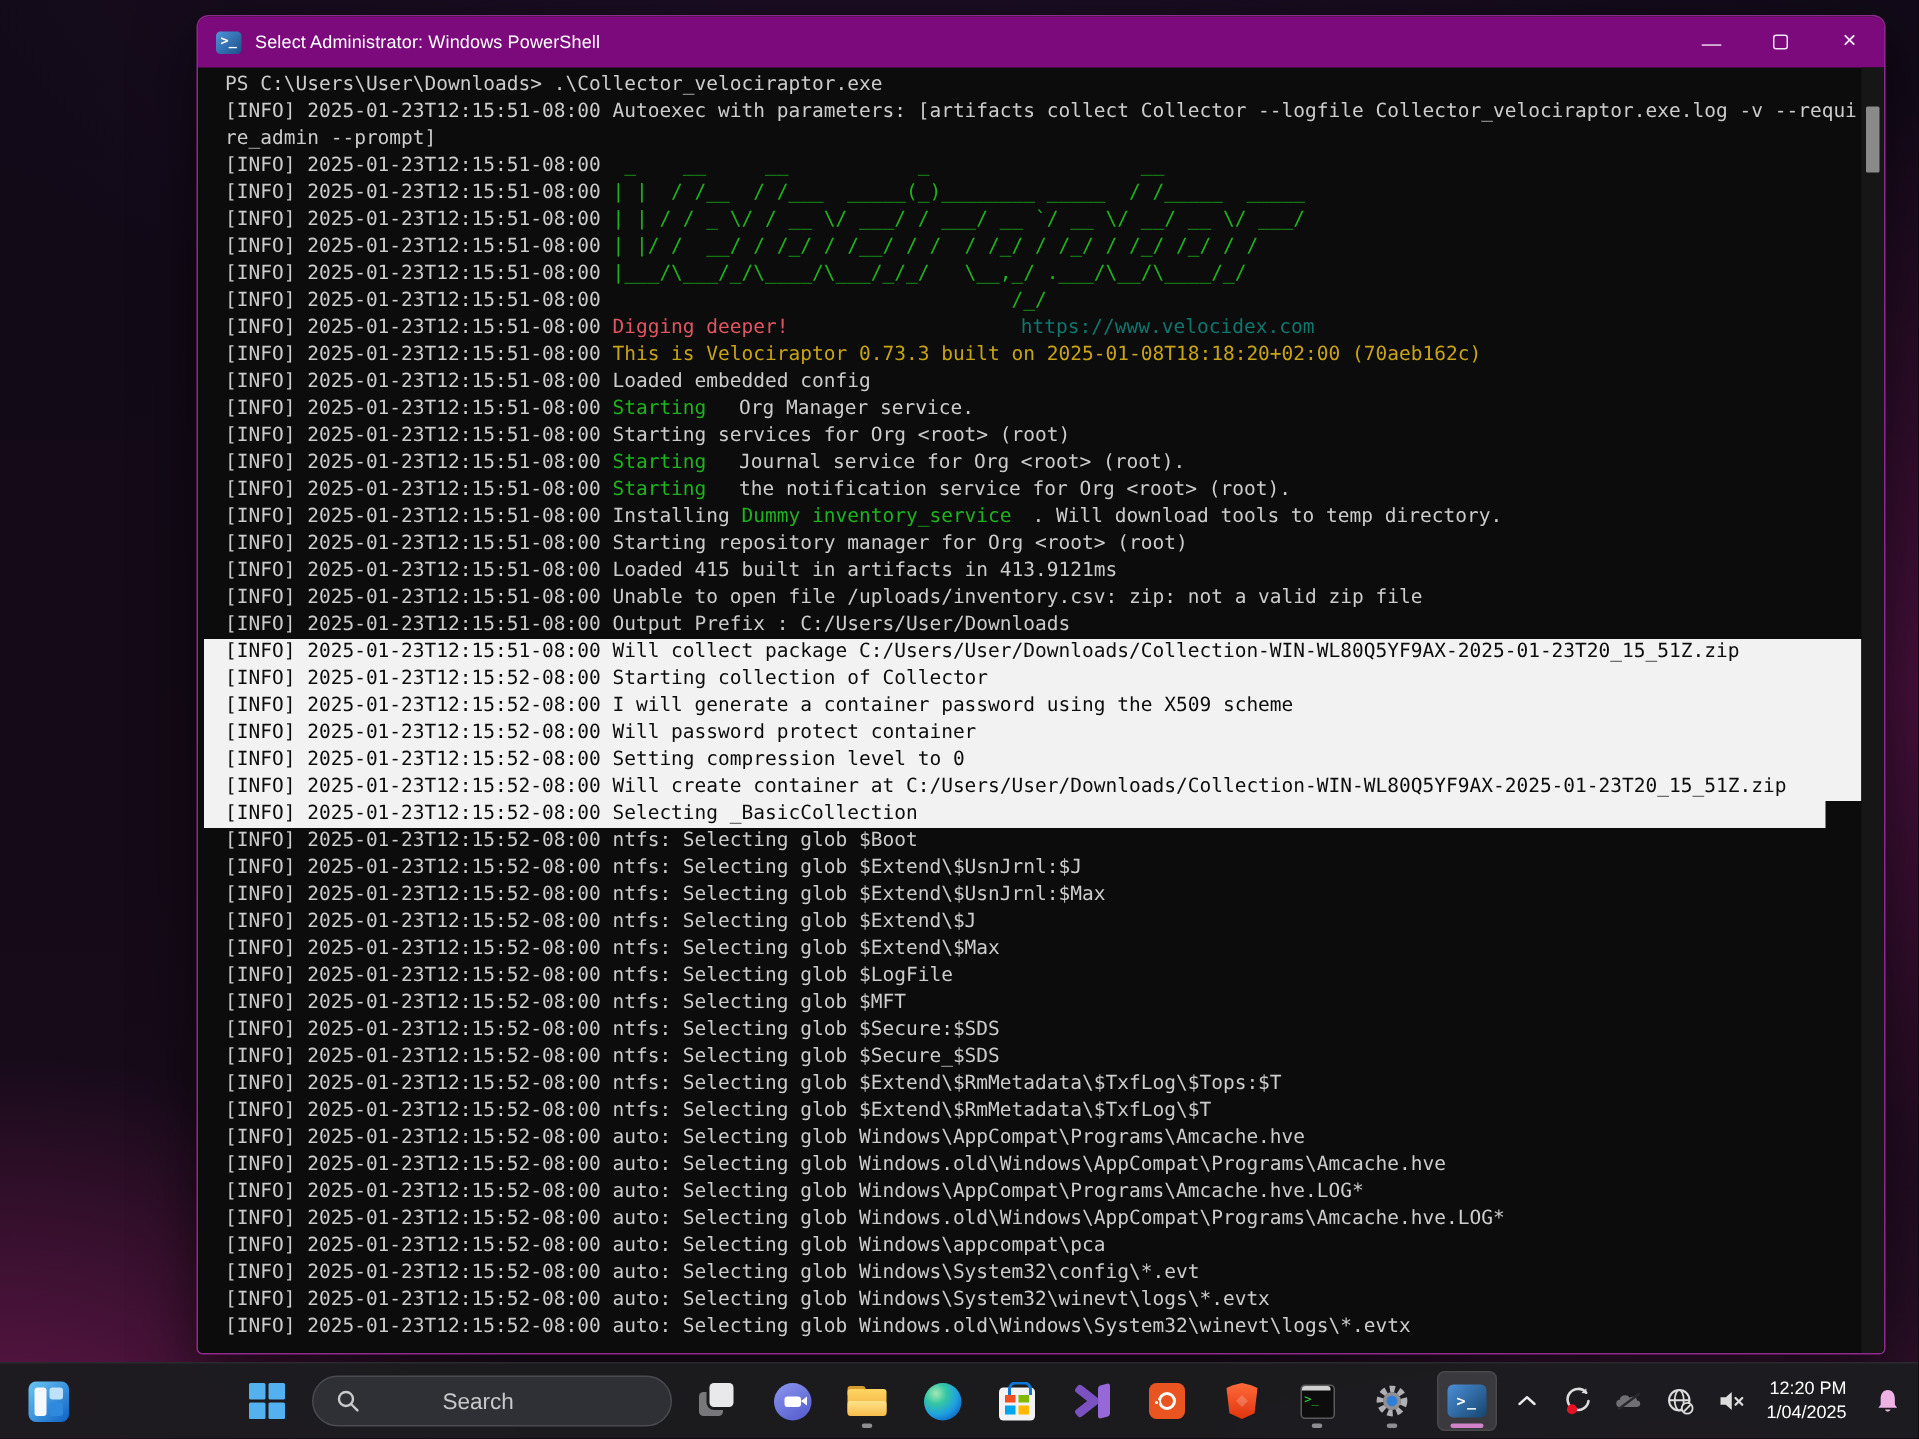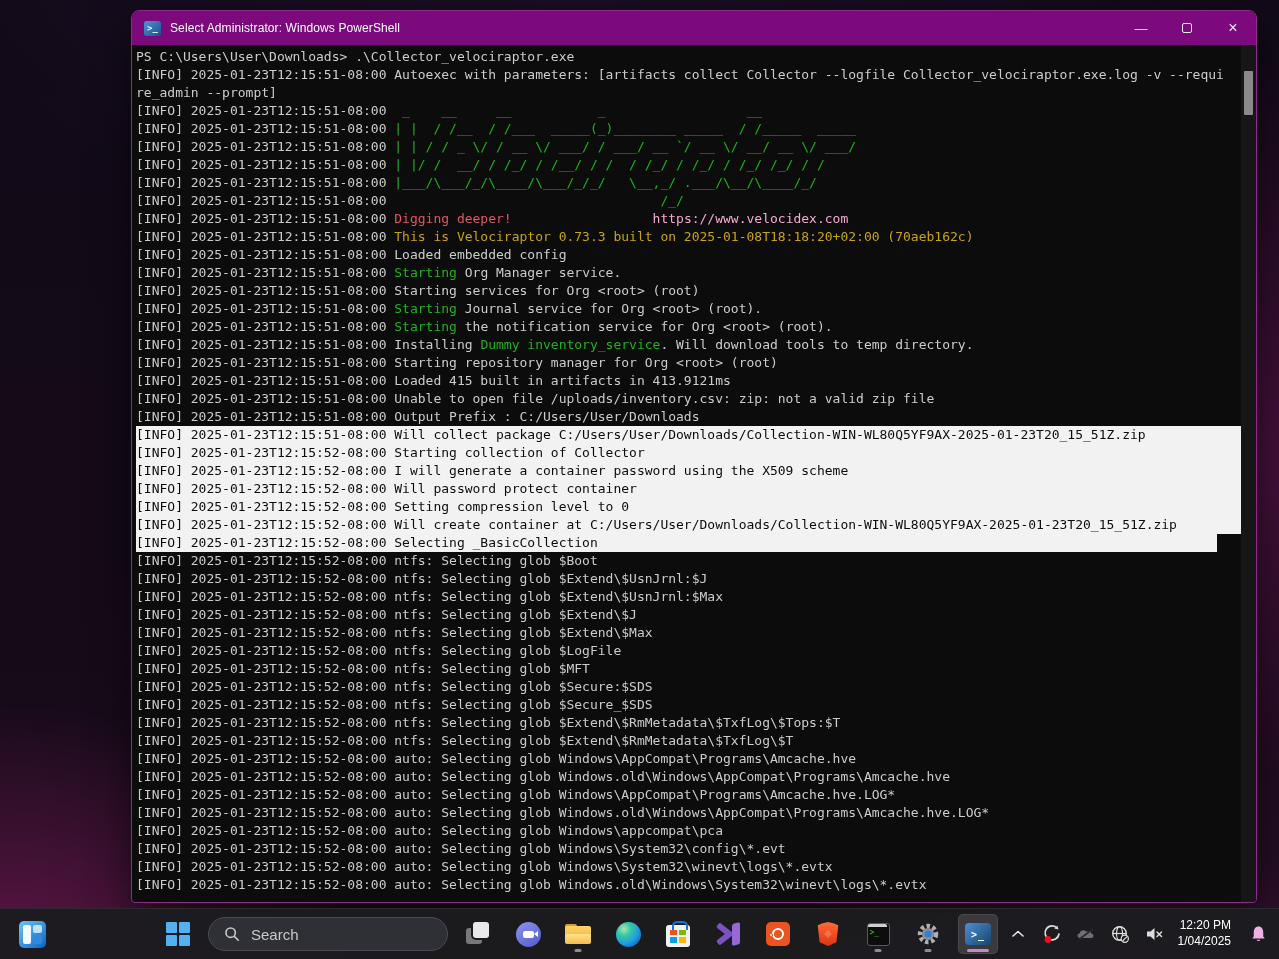--- a/index.html
+++ b/index.html
@@ -52,24 +52,24 @@
     position:absolute; top:34px; left:0; right:15px; bottom:0;
     padding:3px 0 0 4px; overflow:hidden;
     font-family:"DejaVu Sans Mono", monospace;
     font-size:13px; line-height:18px; color:#cccccc;
     white-space:pre;
   }
   .tline { height:18px; }
   .tline.sel { background:#f2f2f2; }
   .tline.sel span { color:#0c0c0c; }
   .tline.selw { width:calc(100% - 24px); }
-  .seg-w { color:#cccccc; }
+  .seg-w { color:#cccccc;margin-left:14px; }
   .seg-g { color:#1db31d; }
   .seg-r { color:#e05561; }
-  .seg-c { color:#f9a8d4; }
+  .seg-c { color:#0f766e; }
   .seg-y { color:#c8a415; }
   .scrollbar {
     position:absolute; top:34px; right:0; bottom:0; width:15px; background:#161616;
   }
   .scroll-thumb {
     position:absolute; top:26px; left:3px; width:9px; height:44px;
     background:#8a8a8a; border-radius:1px;
   }
   
   .taskbar {
@@ -99,21 +99,21 @@
   .ic-widgets .wpanel-r i:last-child { background:#2f89dd; }
   
   .ic-start { width:24px; height:24px; display:grid; grid-template-columns:1fr 1fr; gap:2px; }
   .ic-start i { background:#53b1f0; border-radius:1px; }
   
   .search-pill {
     width:240px; height:34px; border-radius:17px; background:#2e3036;
     border:1px solid #4a4a50; display:flex; align-items:center; padding-left:14px;
     gap:10px; cursor:default;
   }
-  .search-pill span { color:#c9c9c9; font-size:15px; }
+  .search-pill span { color:#c9c9c9; font-size:15px;margin-left:44px; }
   
   .ic-taskview { position:relative; width:24px; height:24px; }
   .ic-taskview .b1 { position:absolute; left:0; top:6px; width:16px; height:16px; background:#77777c; border-radius:3px; }
   .ic-taskview .b2 { position:absolute; left:7px; top:0; width:16px; height:16px; background:#e9e9ec; border-radius:3px; box-shadow:0 0 0 2px rgba(28,28,31,1); }
   
   .ic-chat { width:25px; height:25px; border-radius:50%;
     background:linear-gradient(145deg,#8d96f0,#5059c9); display:flex; align-items:center; justify-content:center; }
   .ic-chat .cam { width:11px; height:7px; background:#fff; border-radius:2px; position:relative; }
   .ic-chat .cam:after { content:""; position:absolute; right:-4px; top:0.5px;
     border-top:3px solid transparent; border-bottom:3px solid transparent; border-right:4px solid #fff; }

